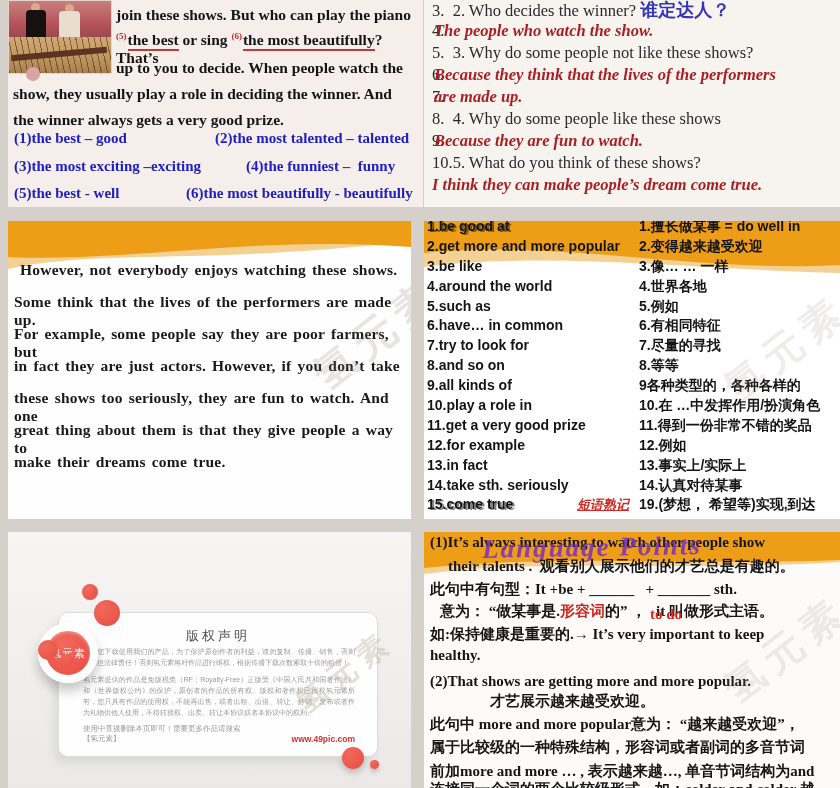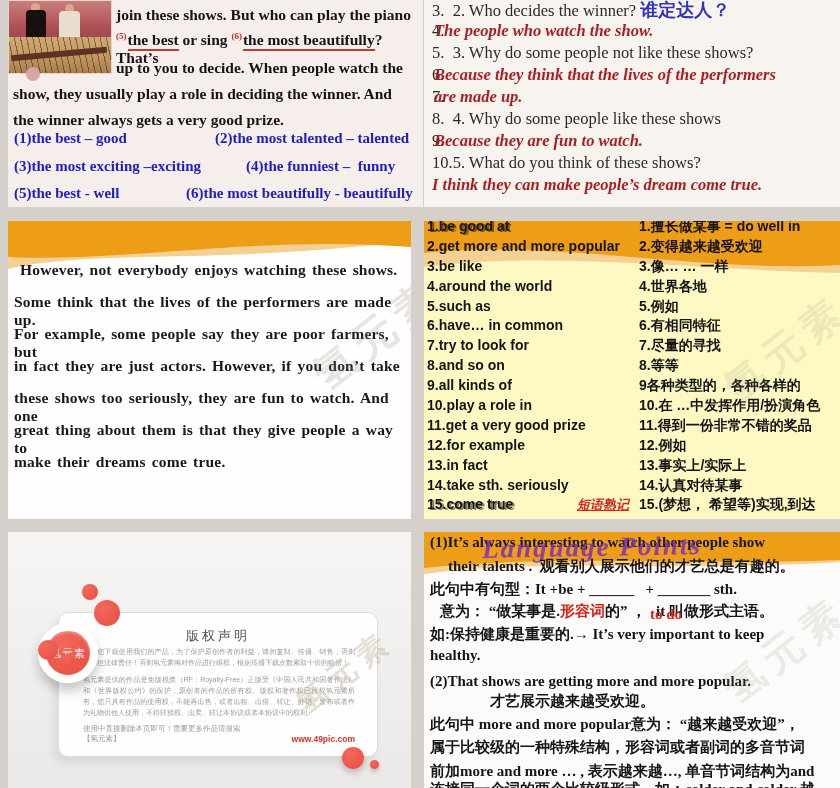--- a/index.html
+++ b/index.html
@@ -7,21 +7,21 @@
     width:840px;height:788px;overflow:hidden;
     background:#d5d1ca;
     font-family:"Liberation Serif", serif;
     position:relative;
   }
   .canvas{position:absolute;left:0;top:0;width:840px;height:788px;}
   .slide{position:absolute;overflow:hidden;}
   .s-r1l{left:8px;top:0;width:403px;height:207px;background:#f5eeeb;padding-left:12px;}
   .s-r1r{left:424px;top:0;width:416px;height:207px;background:#f7f4ef;}
   .s-r2l{left:8px;top:221px;width:403px;height:298px;background:#fefefe;}
-  .s-r2r{left:424px;top:221px;width:416px;height:298px;background:#fef9c3;}
+  .s-r2r{left:424px;top:221px;width:416px;height:298px;background:#ffffff;}
   .s-r3l{left:8px;top:532px;width:403px;height:256px;background:linear-gradient(180deg,#f6f5f3 0%,#efeeec 60%,#eae9e7 100%);}
   .s-r3r{left:424px;top:532px;width:416px;height:256px;background:#fcfbf9;}
 
   .t{position:absolute;white-space:pre-wrap;}
   .serif{font-family:"Liberation Serif", serif;}
   .b{font-weight:bold;}
   .q{color:#2a2a2a;font-size:16.5px;}
   .ans{color:#a81e22;font-weight:bold;font-style:italic;font-size:16.5px;}
 
   
@@ -157,21 +157,21 @@
       <div class="vrow"><span class="ven"><span>5.such as</span></span><span class="vzh">5.例如</span></div>
       <div class="vrow"><span class="ven"><span>6.have… in common</span></span><span class="vzh">6.有相同特征</span></div>
       <div class="vrow"><span class="ven"><span>7.try to look for</span></span><span class="vzh">7.尽量的寻找</span></div>
       <div class="vrow"><span class="ven"><span>8.and so on</span></span><span class="vzh">8.等等</span></div>
       <div class="vrow"><span class="ven"><span>9.all kinds of</span></span><span class="vzh">9各种类型的，各种各样的</span></div>
       <div class="vrow"><span class="ven"><span>10.play a role in</span></span><span class="vzh">10.在 …中发挥作用/扮演角色</span></div>
       <div class="vrow"><span class="ven"><span>11.get a very good prize</span></span><span class="vzh">11.得到一份非常不错的奖品</span></div>
       <div class="vrow"><span class="ven"><span>12.for example</span></span><span class="vzh">12.例如</span></div>
       <div class="vrow"><span class="ven"><span>13.in fact</span></span><span class="vzh">13.事实上/实际上</span></div>
       <div class="vrow"><span class="ven"><span>14.take sth. seriously</span></span><span class="vzh">14.认真对待某事</span></div>
-      <div class="vrow"><span class="ven"><span class="ghost">15.come true</span><span class="vnote">短语熟记</span></span><span class="vzh">15.(梦想， 希望等)实现,到达</span></div>
+      <div class="vrow"><span class="ven"><span class="ghost">15.come true</span><span class="vnote">短语熟记</span></span><span class="vzh">19.(梦想， 希望等)实现,到达</span></div>
     </div>
     <div class="wm" style="left:290px;top:100px;color:rgba(150,140,124,0.16)">氢元素</div>
   </section>
 
   <section class="slide s-r3l">
     <div class="card">
       <div class="cp-title">版权声明</div>
       <div class="cp-p" style="top:34px">感谢您下载使用我们的产品，为了保护原创作者的利益，请勿复制、传播、销售，否则将承担法律责任！否则氢元素将对作品进行维权，根据传播下载次数索取十倍的赔偿！</div>
       <div class="cp-p" style="top:62px">氢元素提供的作品是免版税类（RF：Royalty-Free）正版受《中国人民共和国著作法》和《世界版权公约》的保护，原创者的作品的所有权、版权和著作权已授权氢元素所有，您只具有作品的使用权，不能再出售，或者出租、出借、转让、分销、发布或者作为礼物供他人使用，不得转授权、出卖、转让本协议或者本协议中的权利。</div>
       <div class="cp-footer">

